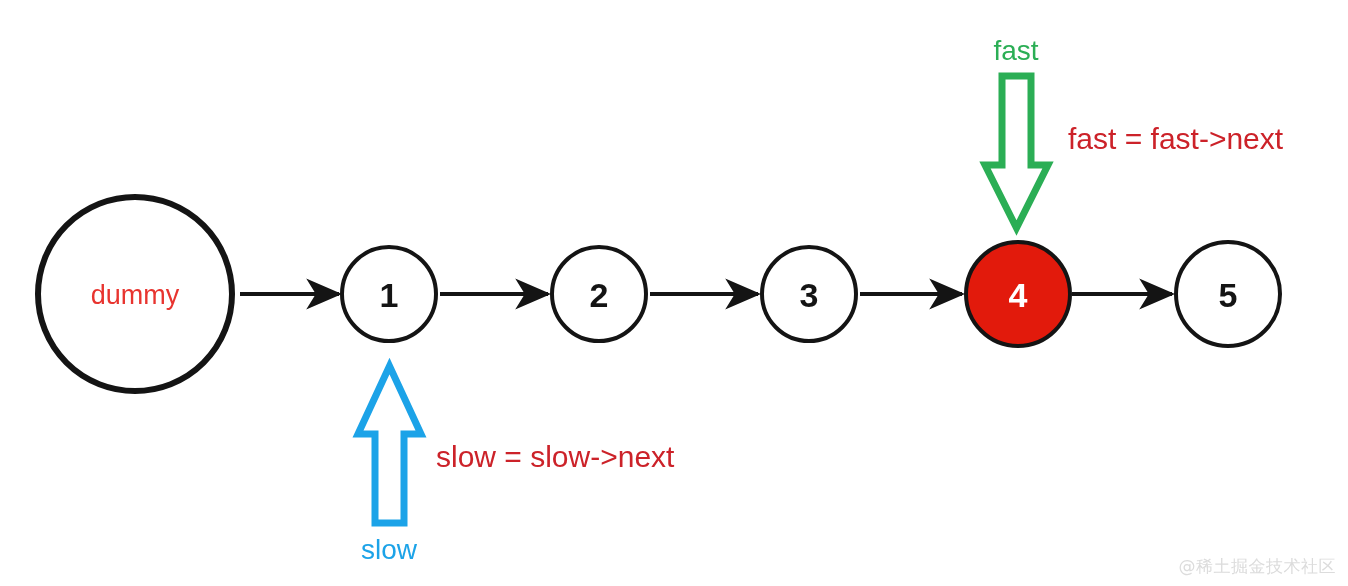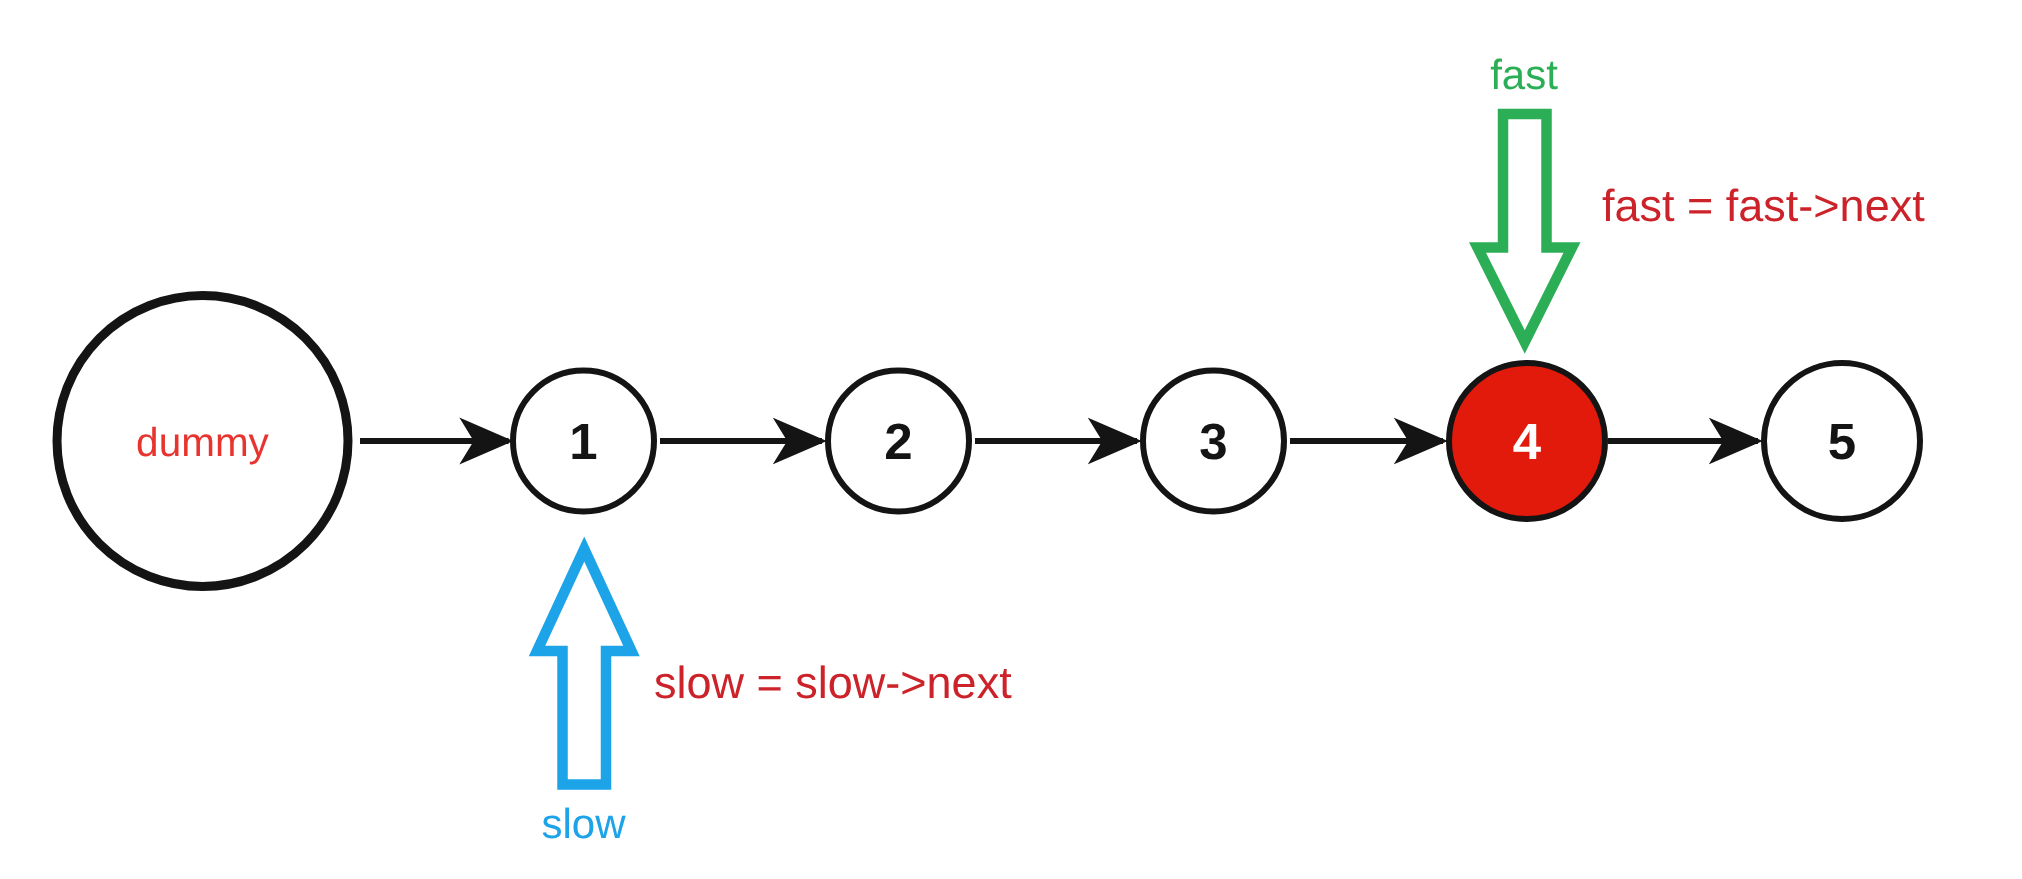--- a/index.html
+++ b/index.html
@@ -124,14 +124,15 @@
     <g>
       <path d="M 375 523 L 404 523 L 404 434 L 421 434 L 389.5 366 L 358 434 L 375 434 Z" fill="#ffffff" stroke="#1CA3E8" stroke-width="7" stroke-linejoin="miter"></path>
       <text class="ptr-label ptr-label-slow" x="389" y="549">slow</text>
     </g>
 
     <text class="code-label" x="1068" y="138">fast = fast-&gt;next</text>
     <text class="code-label" x="436" y="456">slow = slow-&gt;next</text>
 
   </svg>
 
+  <div class="watermark">@稀土掘金技术社区</div>
 
 </div>
 
 </body></html>

